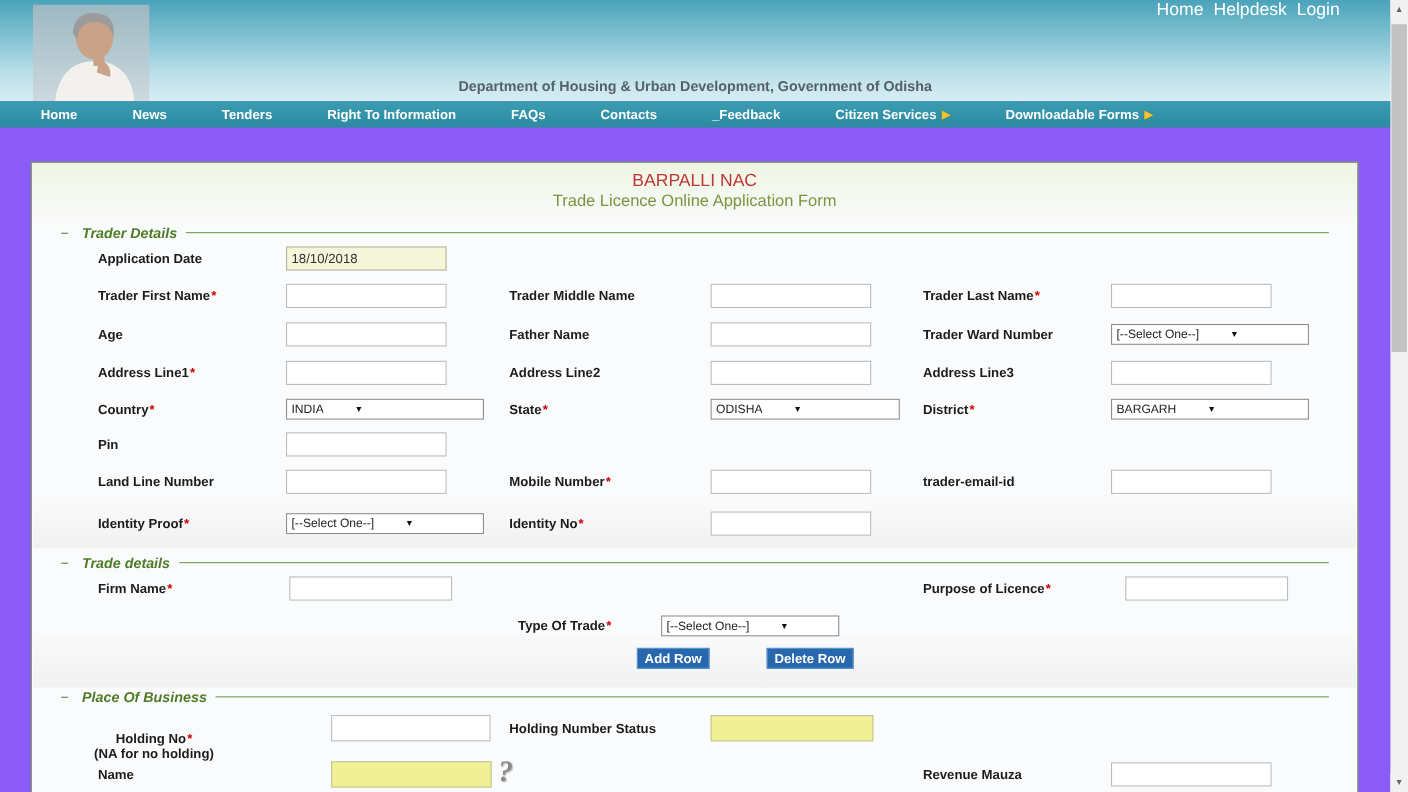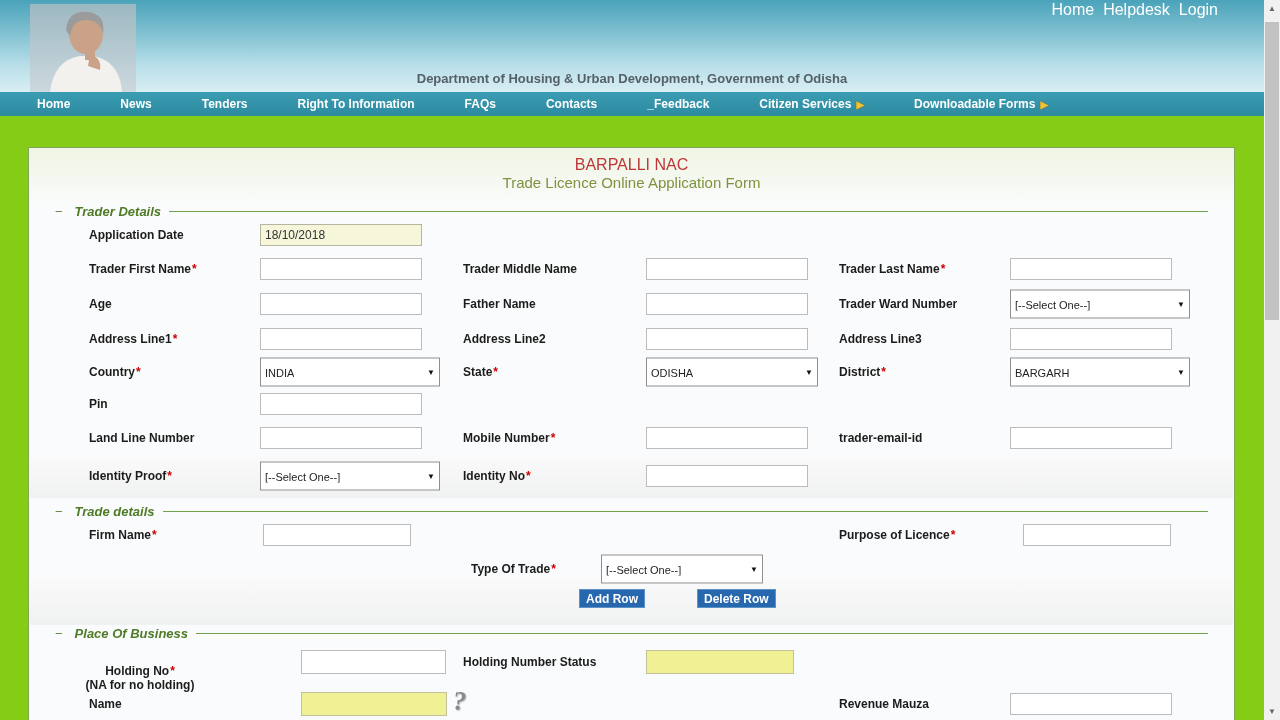--- a/index.html
+++ b/index.html
@@ -1,18 +1,18 @@
 <!DOCTYPE html>
 <html><head>
 <meta charset="utf-8">
 <style>
   * { margin:0; padding:0; box-sizing:border-box; }
   html,body { width:1280px; height:720px; }
   body { font-family:"Liberation Sans", sans-serif; background:#fff; overflow:hidden; }
-  .stage { position:relative; width:1280px; height:720px; background:#84cc16; overflow:hidden; }
+  .stage { position:relative; width:1280px; height:720px; background:#8b5cf6; overflow:hidden; }
 
   
   .header { position:absolute; left:0; top:0; width:1280px; height:92px;
     background:linear-gradient(180deg,#4aa3ba 0%,#7fc0d1 35%,#b7dee8 70%,#d8eef3 100%); }
   .photo { position:absolute; left:30px; top:4px; width:106px; height:88px; overflow:hidden; }
   .topbar { position:absolute; right:62px; top:1px; display:flex; gap:9px; }
   .topbar a { color:#ffffff; font-size:16px; text-decoration:none; }
   .head-title { position:absolute; left:0; top:24px; width:1264px; text-align:center;
     font-size:40px; font-weight:bold; color:#646467; letter-spacing:0.5px;
     text-shadow:1px 1px 1px rgba(255,255,255,0.55); }
@@ -48,27 +48,27 @@
 
   .frow { position:absolute; left:0; right:0; height:34px; }
   .cell { position:absolute; top:50%; transform:translateY(-50%); }
   .l1 { left:60px; }  .f1 { left:231px; }
   .l2 { left:434px; } .f2 { left:605px;margin-left:12px; }
   .l3 { left:810px; } .f3 { left:981px; }
 
   .lbl { font-size:12px; font-weight:bold; color:#1c1c1c; white-space:nowrap; }
   .req { color:#cc0000; margin-left:1px; }
 
-  .inp { width:162px; height:22px; border:1px solid #bcbcbc; background:#fff;
+  .inp { width:146px; height:22px; border:1px solid #bcbcbc; background:#fff;
     font-family:"Liberation Sans",sans-serif; font-size:12px; color:#333; padding:0 4px; }
   .inp.cream { background:#f6f6da; border-color:#b5b5a0; }
   .inp.yellow { background:#f0f195; border-color:#c2c29a; height:24px; }
 
-  .select { height:29px; border:1px solid #8f8f8f; background:#fff; display:flex;
-    align-items:center; justify-content:space-between; padding:0 4px; cursor:pointer; }
+  .select { height:19px; border:1px solid #8f8f8f; background:#fff; display:flex;
+    align-items:center; justify-content:flex-start; padding:0 4px; cursor:pointer;gap:24px; }
   .select .sel-val { font-size:11px; color:#222; white-space:nowrap; overflow:hidden; }
   .select .caret { font-size:8px; color:#111; margin-left:4px; }
   .w180 { width:180px; } .w172 { width:172px; } .w162 { width:162px; }
 
   .btn { position:absolute; height:19px; background:#2767ae; border:1px solid #5b93c9;
     color:#fff; font-family:"Liberation Sans",sans-serif; font-size:12px; font-weight:bold;
     padding:0 6px; cursor:pointer; }
 
   .holding-lbl { position:absolute; left:36px; top:50%; transform:translateY(-50%);
     width:150px; text-align:center;margin-top:16px; }

